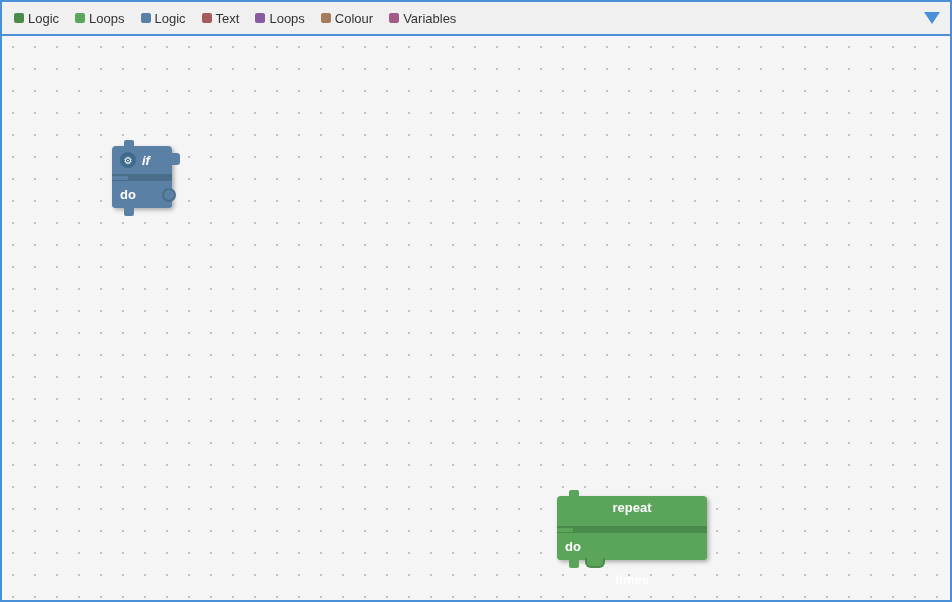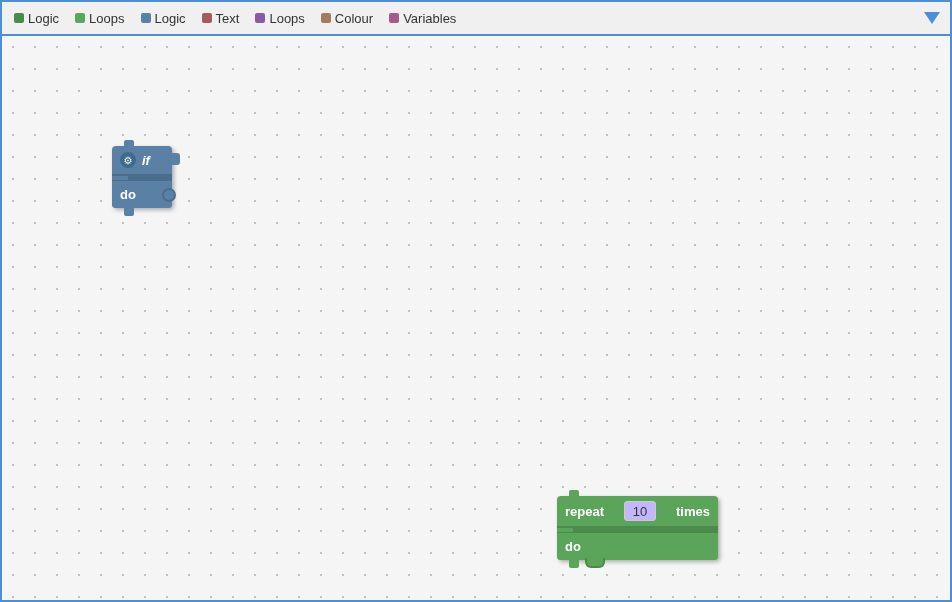--- a/index.html
+++ b/index.html
@@ -172,20 +172,21 @@
       min-width: 150px;
     }
 
     .block-repeat-top {
       display: flex;
       align-items: center;
       padding: 4px 8px;
       height: 30px;
       gap: 20px;
       position: relative;
+      flex-direction: column;
     }
 
     .block-repeat-top::before {
       content: '';
       position: absolute;
       top: -6px;
       left: 12px;
       width: 10px;
       height: 8px;
       background: #5ba55b;

